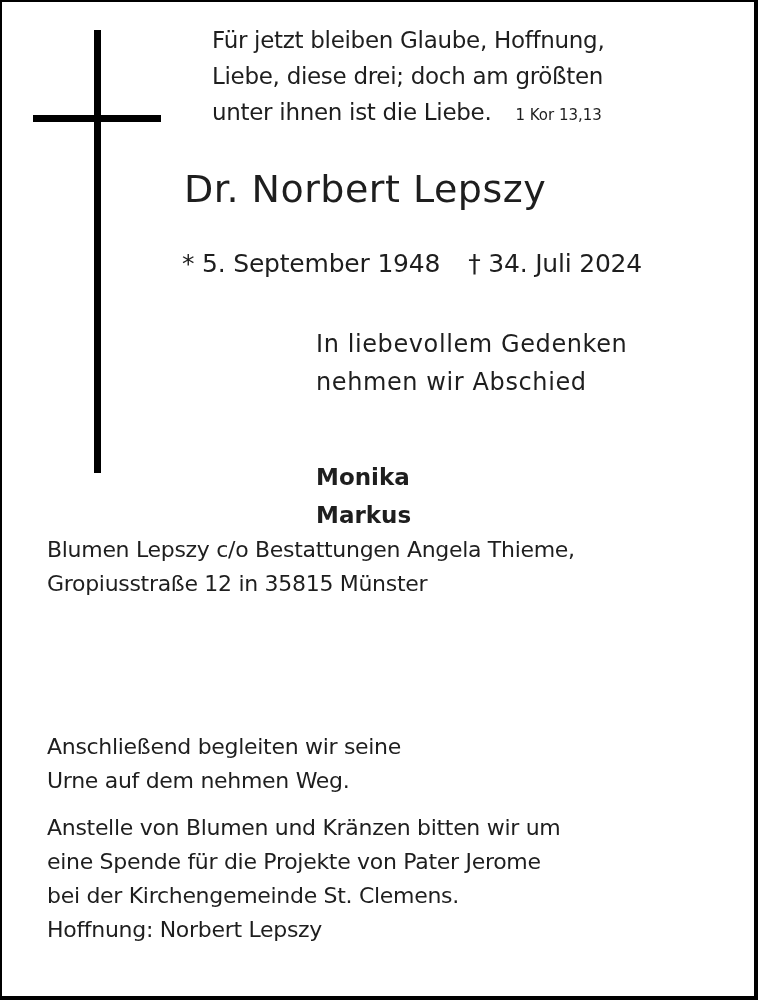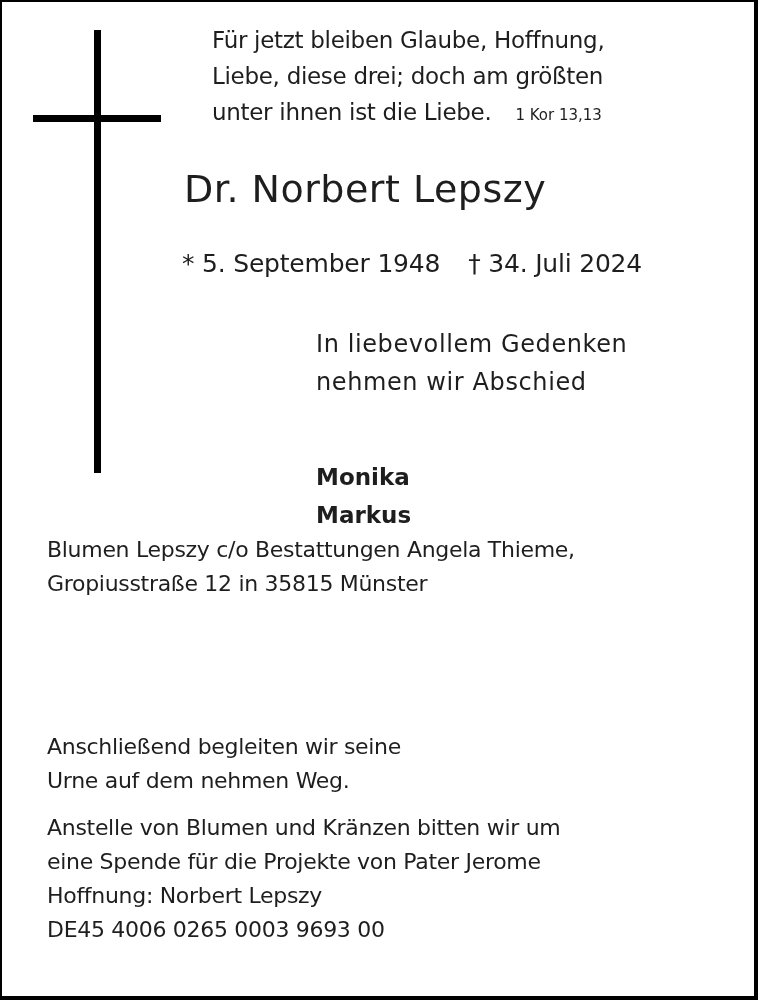--- a/index.html
+++ b/index.html
@@ -72,17 +72,17 @@
 
 
   <div class="txt block b3">
     <span class="line">Anschließend begleiten wir seine</span>
     <span class="line">Urne auf dem nehmen Weg.</span>
   </div>
 
   <div class="txt block b4">
     <span class="line">Anstelle von Blumen und Kränzen bitten wir um</span>
     <span class="line">eine Spende für die Projekte von Pater Jerome</span>
+    <span class="line">bei der Kirchengemeinde St. Clemens.</span>
     <span class="line">Hoffnung: Norbert Lepszy</span>
-    <span class="line">DE45 4006 0265 0003 9693 00</span>
   </div>
 
 </div>
 
 </body></html>

